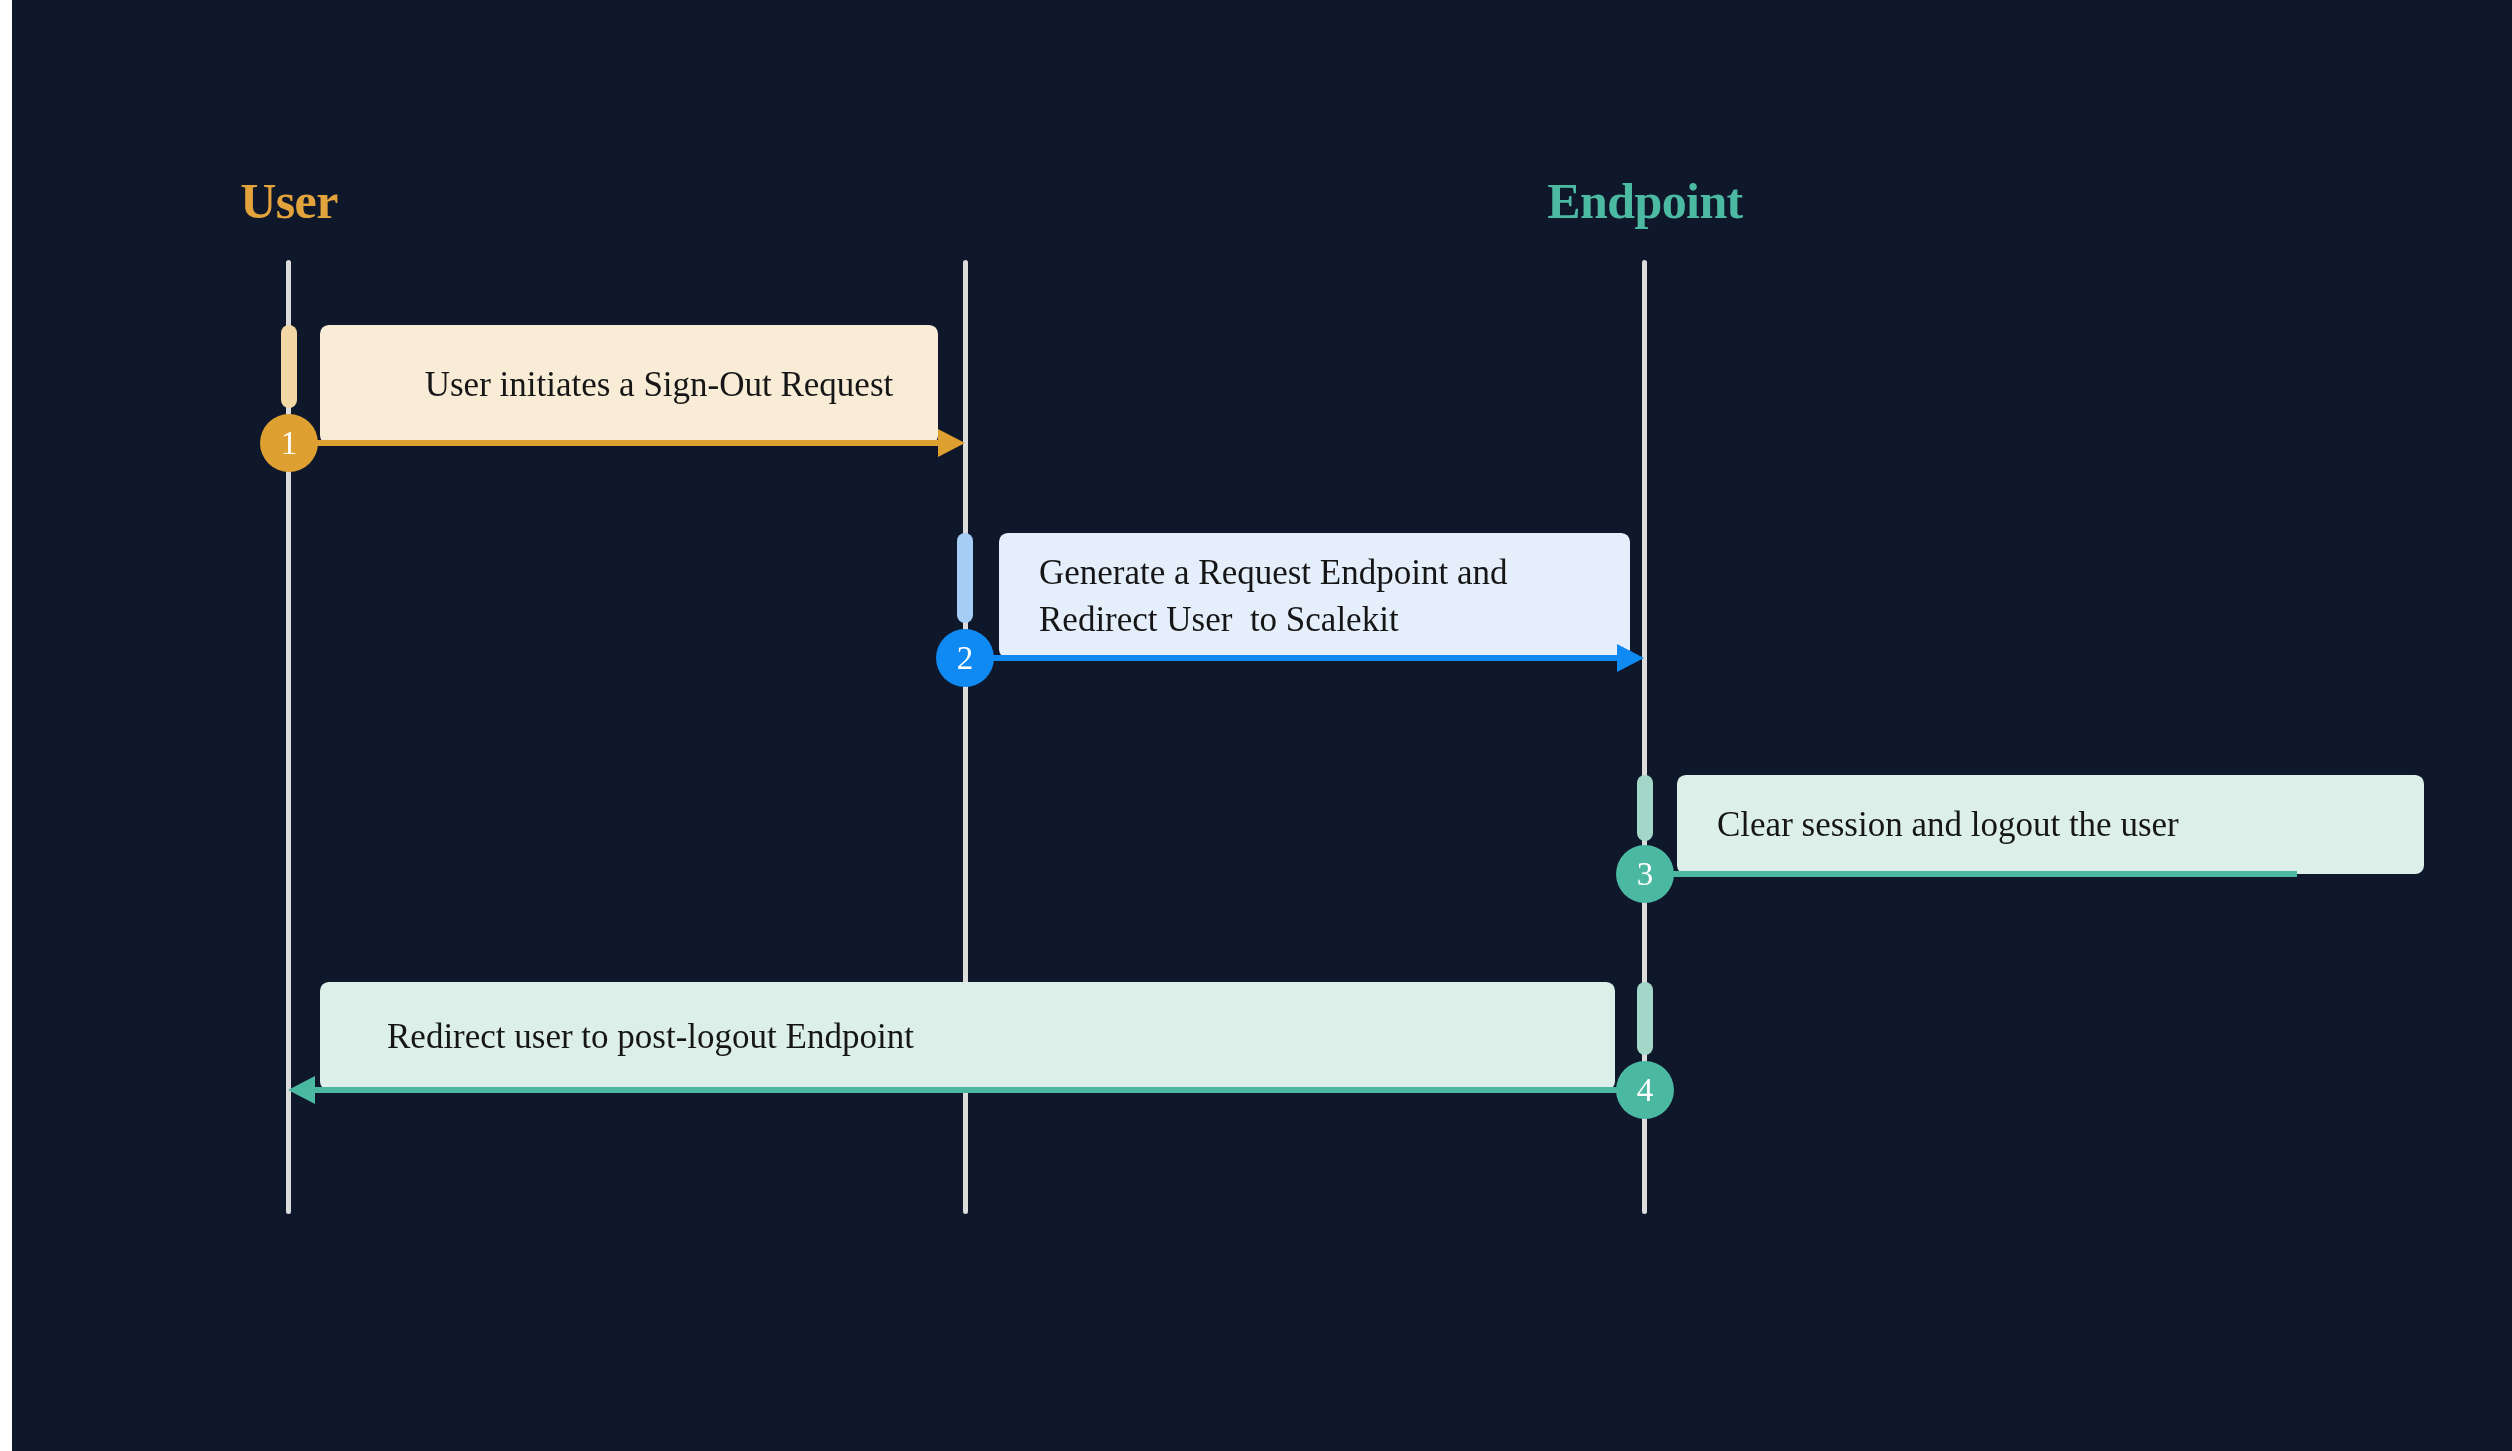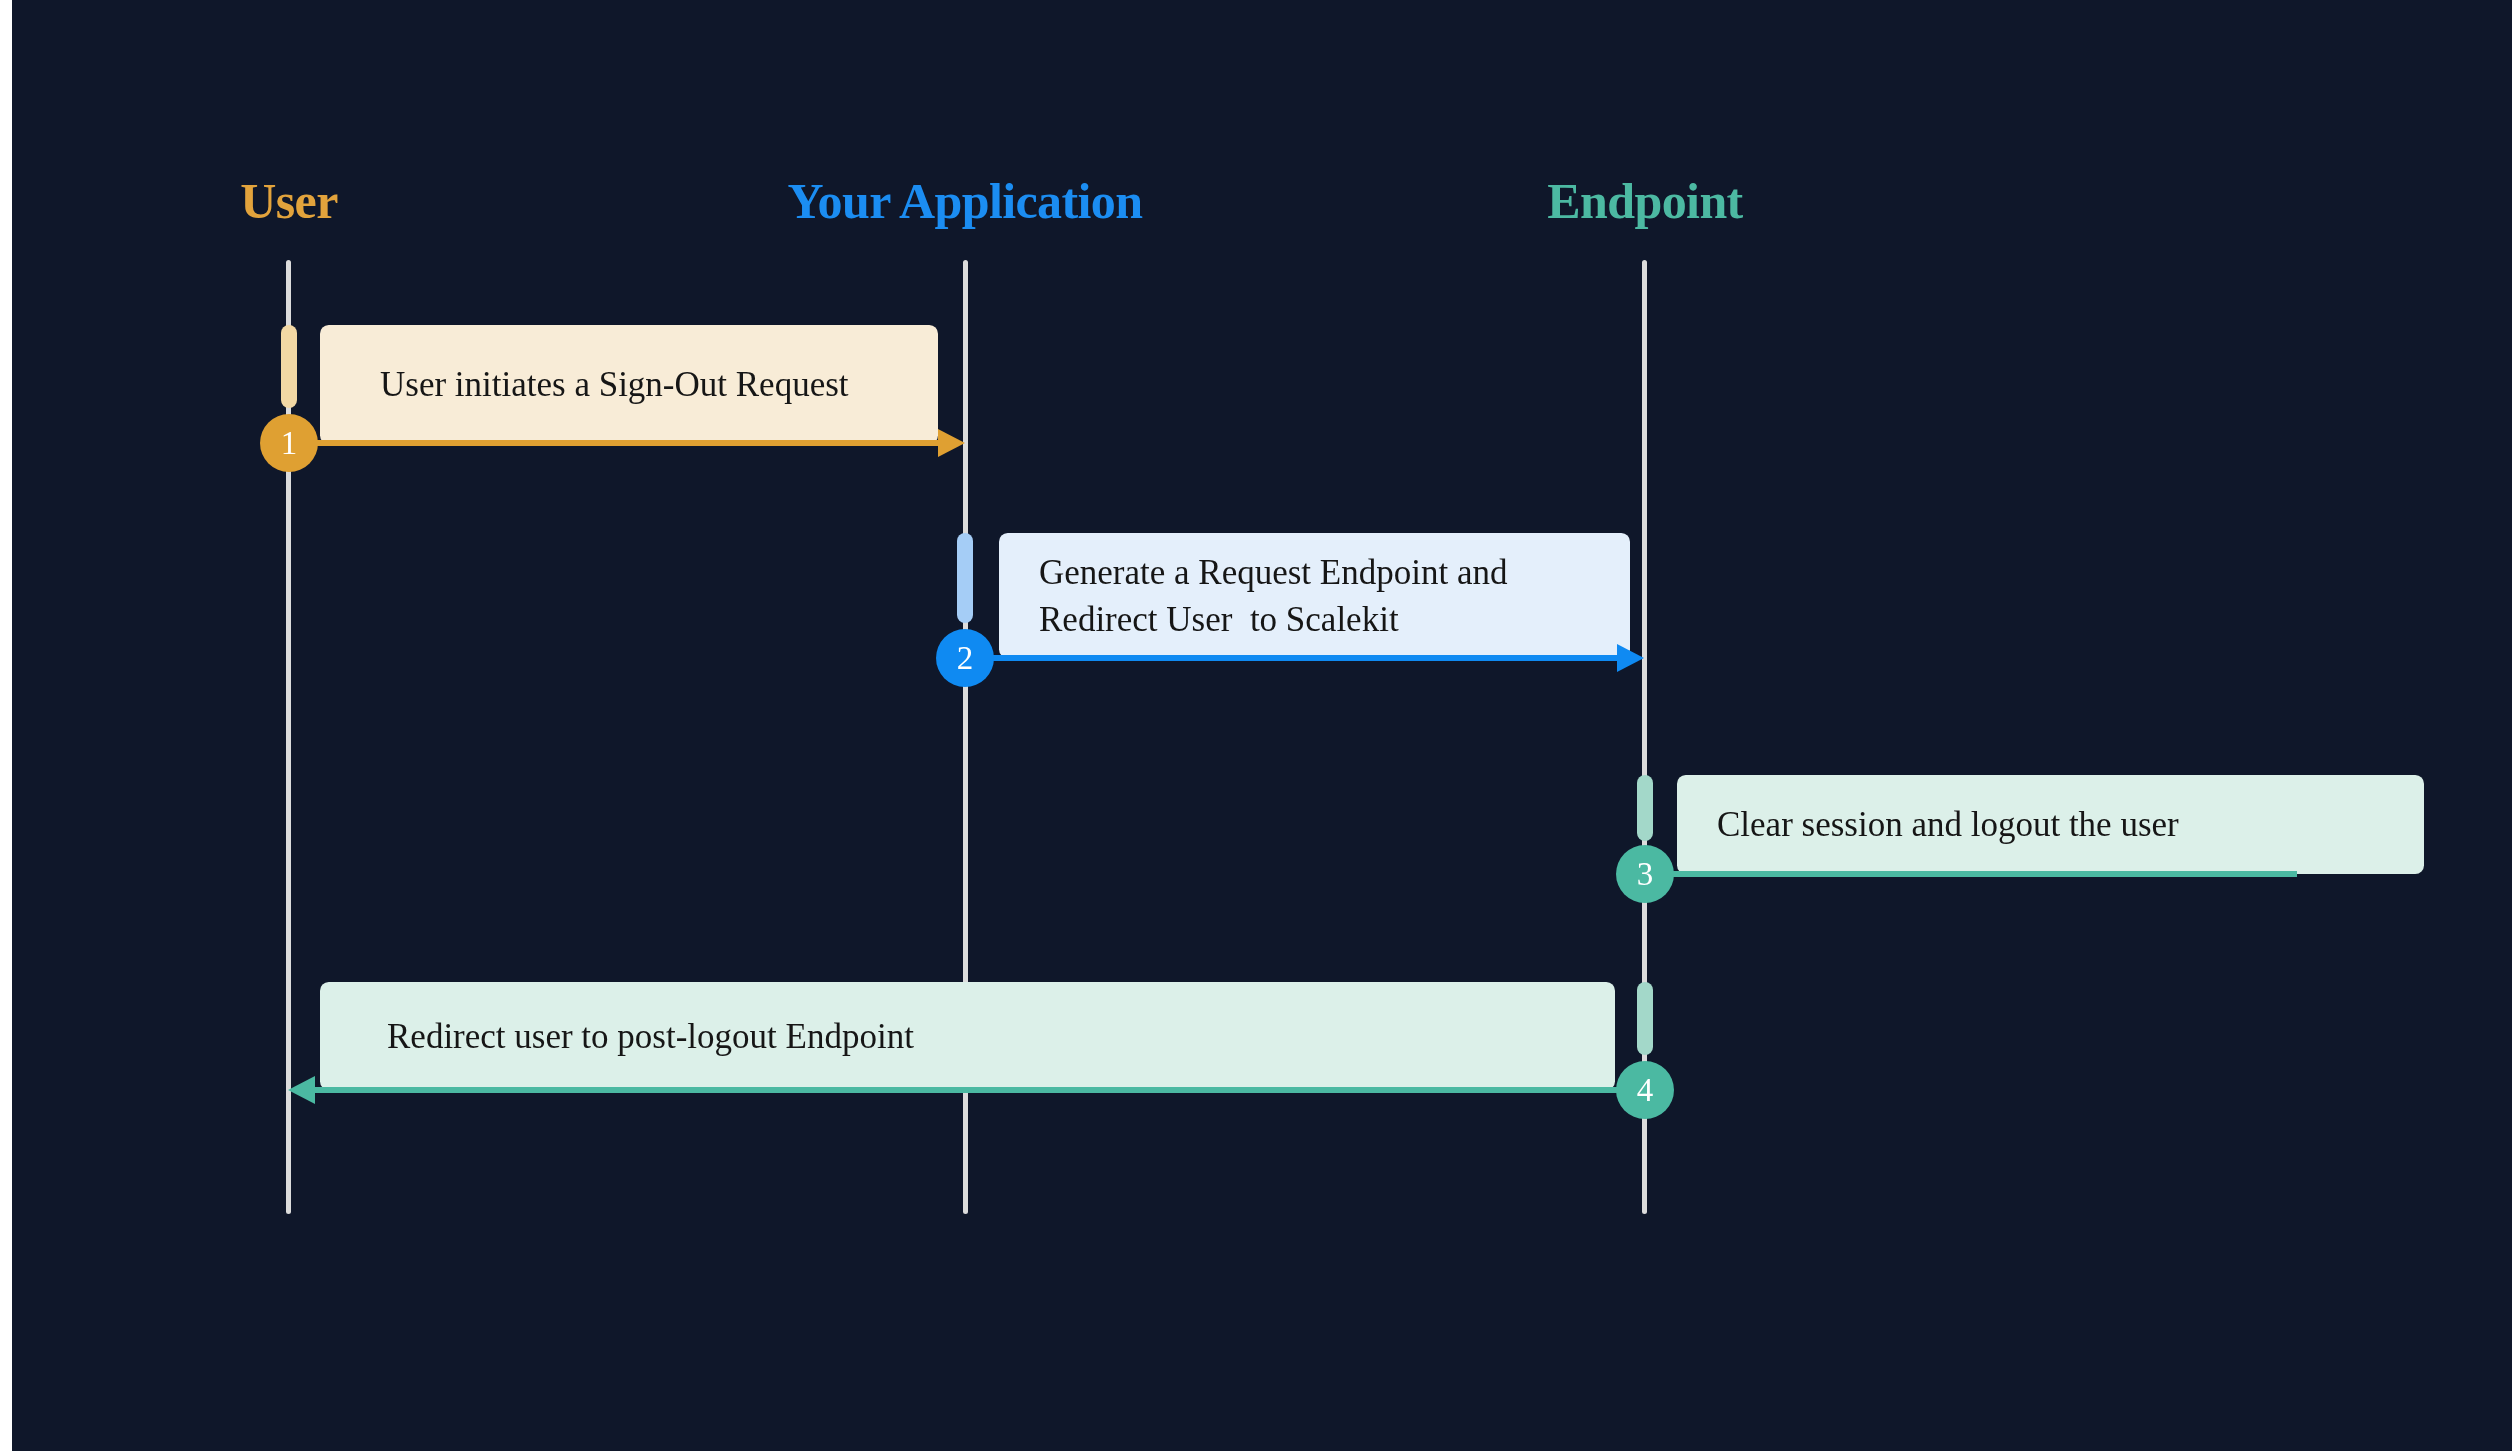--- a/index.html
+++ b/index.html
@@ -46,21 +46,21 @@
   .msg-line{position:absolute;height:6.2px;}
   .arrow-head{position:absolute;width:0;height:0;}
   .badge{
     position:absolute;width:58px;height:58px;border-radius:50%;
     display:flex;align-items:center;justify-content:center;
     color:#ffffff;font-size:33px;font-weight:500;
   }
 
   
   .s1 .activation{left:269px;top:325px;height:83px;background:#F2D8A4;}
-  .s1 .msg-box{left:308px;top:325px;width:618px;height:119px;background:#F8ECD7;padding-left:60px;}
+  .s1 .msg-box{left:308px;top:325px;width:618px;height:119px;background:#F8ECD7;padding-left:60px;text-align:center;}
   .s1 .msg-line{left:277px;top:440px;width:649px;background:#DFA032;}
   .s1 .arrow-head{left:926px;top:429px;border-top:14.2px solid transparent;border-bottom:14.2px solid transparent;border-left:27px solid #DFA032;}
   .s1 .badge{left:248px;top:414px;background:#DFA032;}
 
   
   .s2 .activation{left:945px;top:533px;height:90px;background:#A5CDF6;}
   .s2 .msg-box{left:987px;top:533px;width:631px;height:125px;background:#E4EFFB;padding-left:40px;}
   .s2 .msg-line{left:953px;top:655px;width:652px;background:#0F8AF2;}
   .s2 .arrow-head{left:1605px;top:644px;border-top:14.2px solid transparent;border-bottom:14.2px solid transparent;border-left:27px solid #0F8AF2;}
   .s2 .badge{left:924px;top:629px;background:#0F8AF2;}
@@ -77,21 +77,20 @@
   .s4 .msg-line{left:303px;top:1087px;width:1330px;background:#4BB9A2;}
   .s4 .arrow-head{left:276px;top:1076px;border-top:14.2px solid transparent;border-bottom:14.2px solid transparent;border-right:27px solid #4BB9A2;}
   .s4 .badge{left:1604px;top:1061px;background:#4BB9A2;}
 </style>
 </head>
 <body>
 
 <div class="canvas">
 
   <div class="actor-label label-user" style="left:277px;">User</div>
-  <div class="actor-label label-app" style="left:953px;">Your Application</div>
   <div class="actor-label label-scalekit" style="left:1633px;">Endpoint</div>
 
   <div class="lifeline l1"></div>
   <div class="lifeline l2"></div>
   <div class="lifeline l3"></div>
 
   <div class="s1">
     <div class="activation"></div>
     <div class="msg-box">
       <div class="line">User initiates a Sign-Out Request</div>

